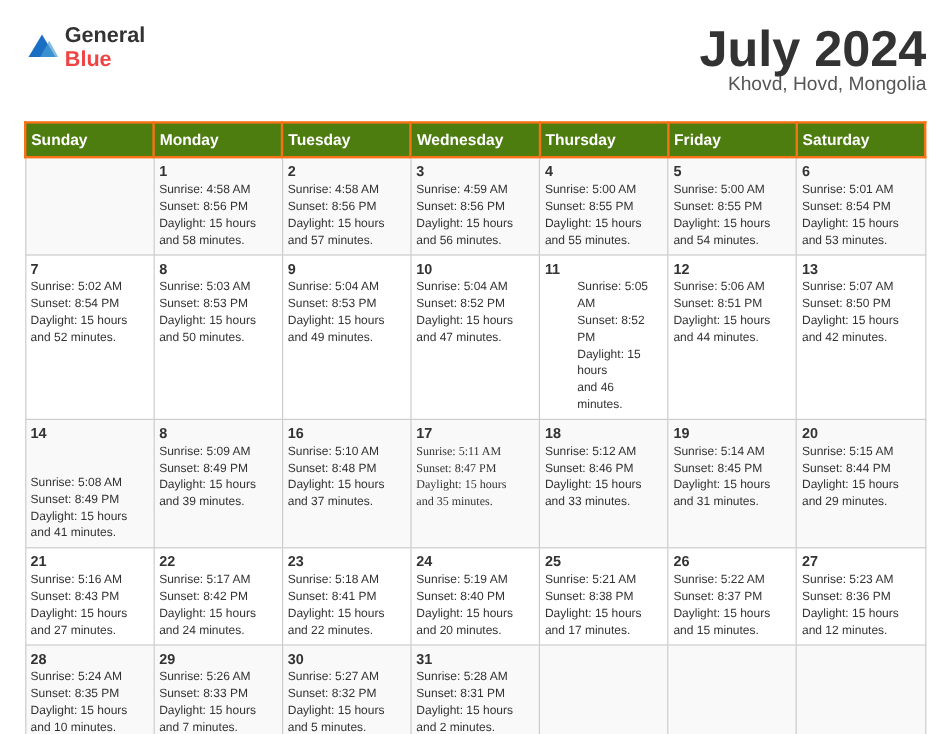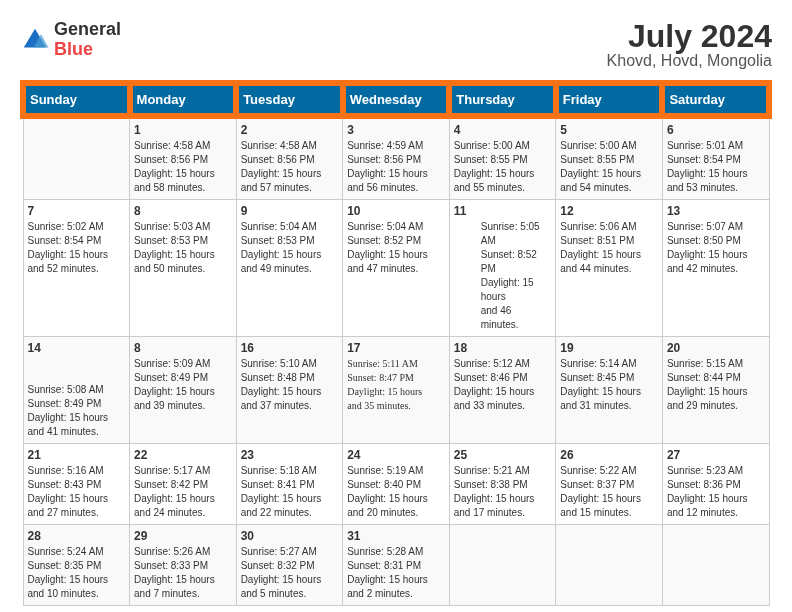--- a/index.html
+++ b/index.html
@@ -10,21 +10,21 @@
       height: 612px;
       overflow: hidden;
     }
     .container {
       padding: 20px 20px 10px 20px;
     }
     .header {
       display: flex;
       justify-content: space-between;
       align-items: flex-start;
-      margin-bottom: 10px;
+      margin-bottom: 21px;
     }
     .logo {
       display: flex;
       align-items: center;
       gap: 4px;
     }
     .logo-text {
       display: flex;
       flex-direction: column;
       line-height: 1.1;
@@ -40,42 +40,42 @@
       color: #ef4444;
     }
     .logo-icon {
       width: 30px;
       height: 30px;
     }
     .title-block {
       text-align: right;
     }
     .main-title {
-      font-size: 32px;
+      font-size: 42px;
       font-weight: bold;
       color: #333;
       line-height: 1;
     }
     .subtitle {
       font-size: 16px;
       color: #555;
     }
     table {
       width: 100%;
       border-collapse: collapse;
       table-layout: fixed;
     }
     thead tr th {
-      background-color: #0369a1;
+      background-color: #4d7c0f;
       color: #fff;
       font-size: 13px;
       font-weight: bold;
       padding: 6px 4px;
       text-align: left;
-      border: 6px solid #f97316;
+      border: 2px solid #f97316;
     }
     tbody tr td {
       border: 1px solid #ccc;
       vertical-align: top;
       padding: 4px 4px;
       font-size: 10.5px;
       color: #333;
       height: 80px;
     }
     tbody tr:nth-child(odd) td {

